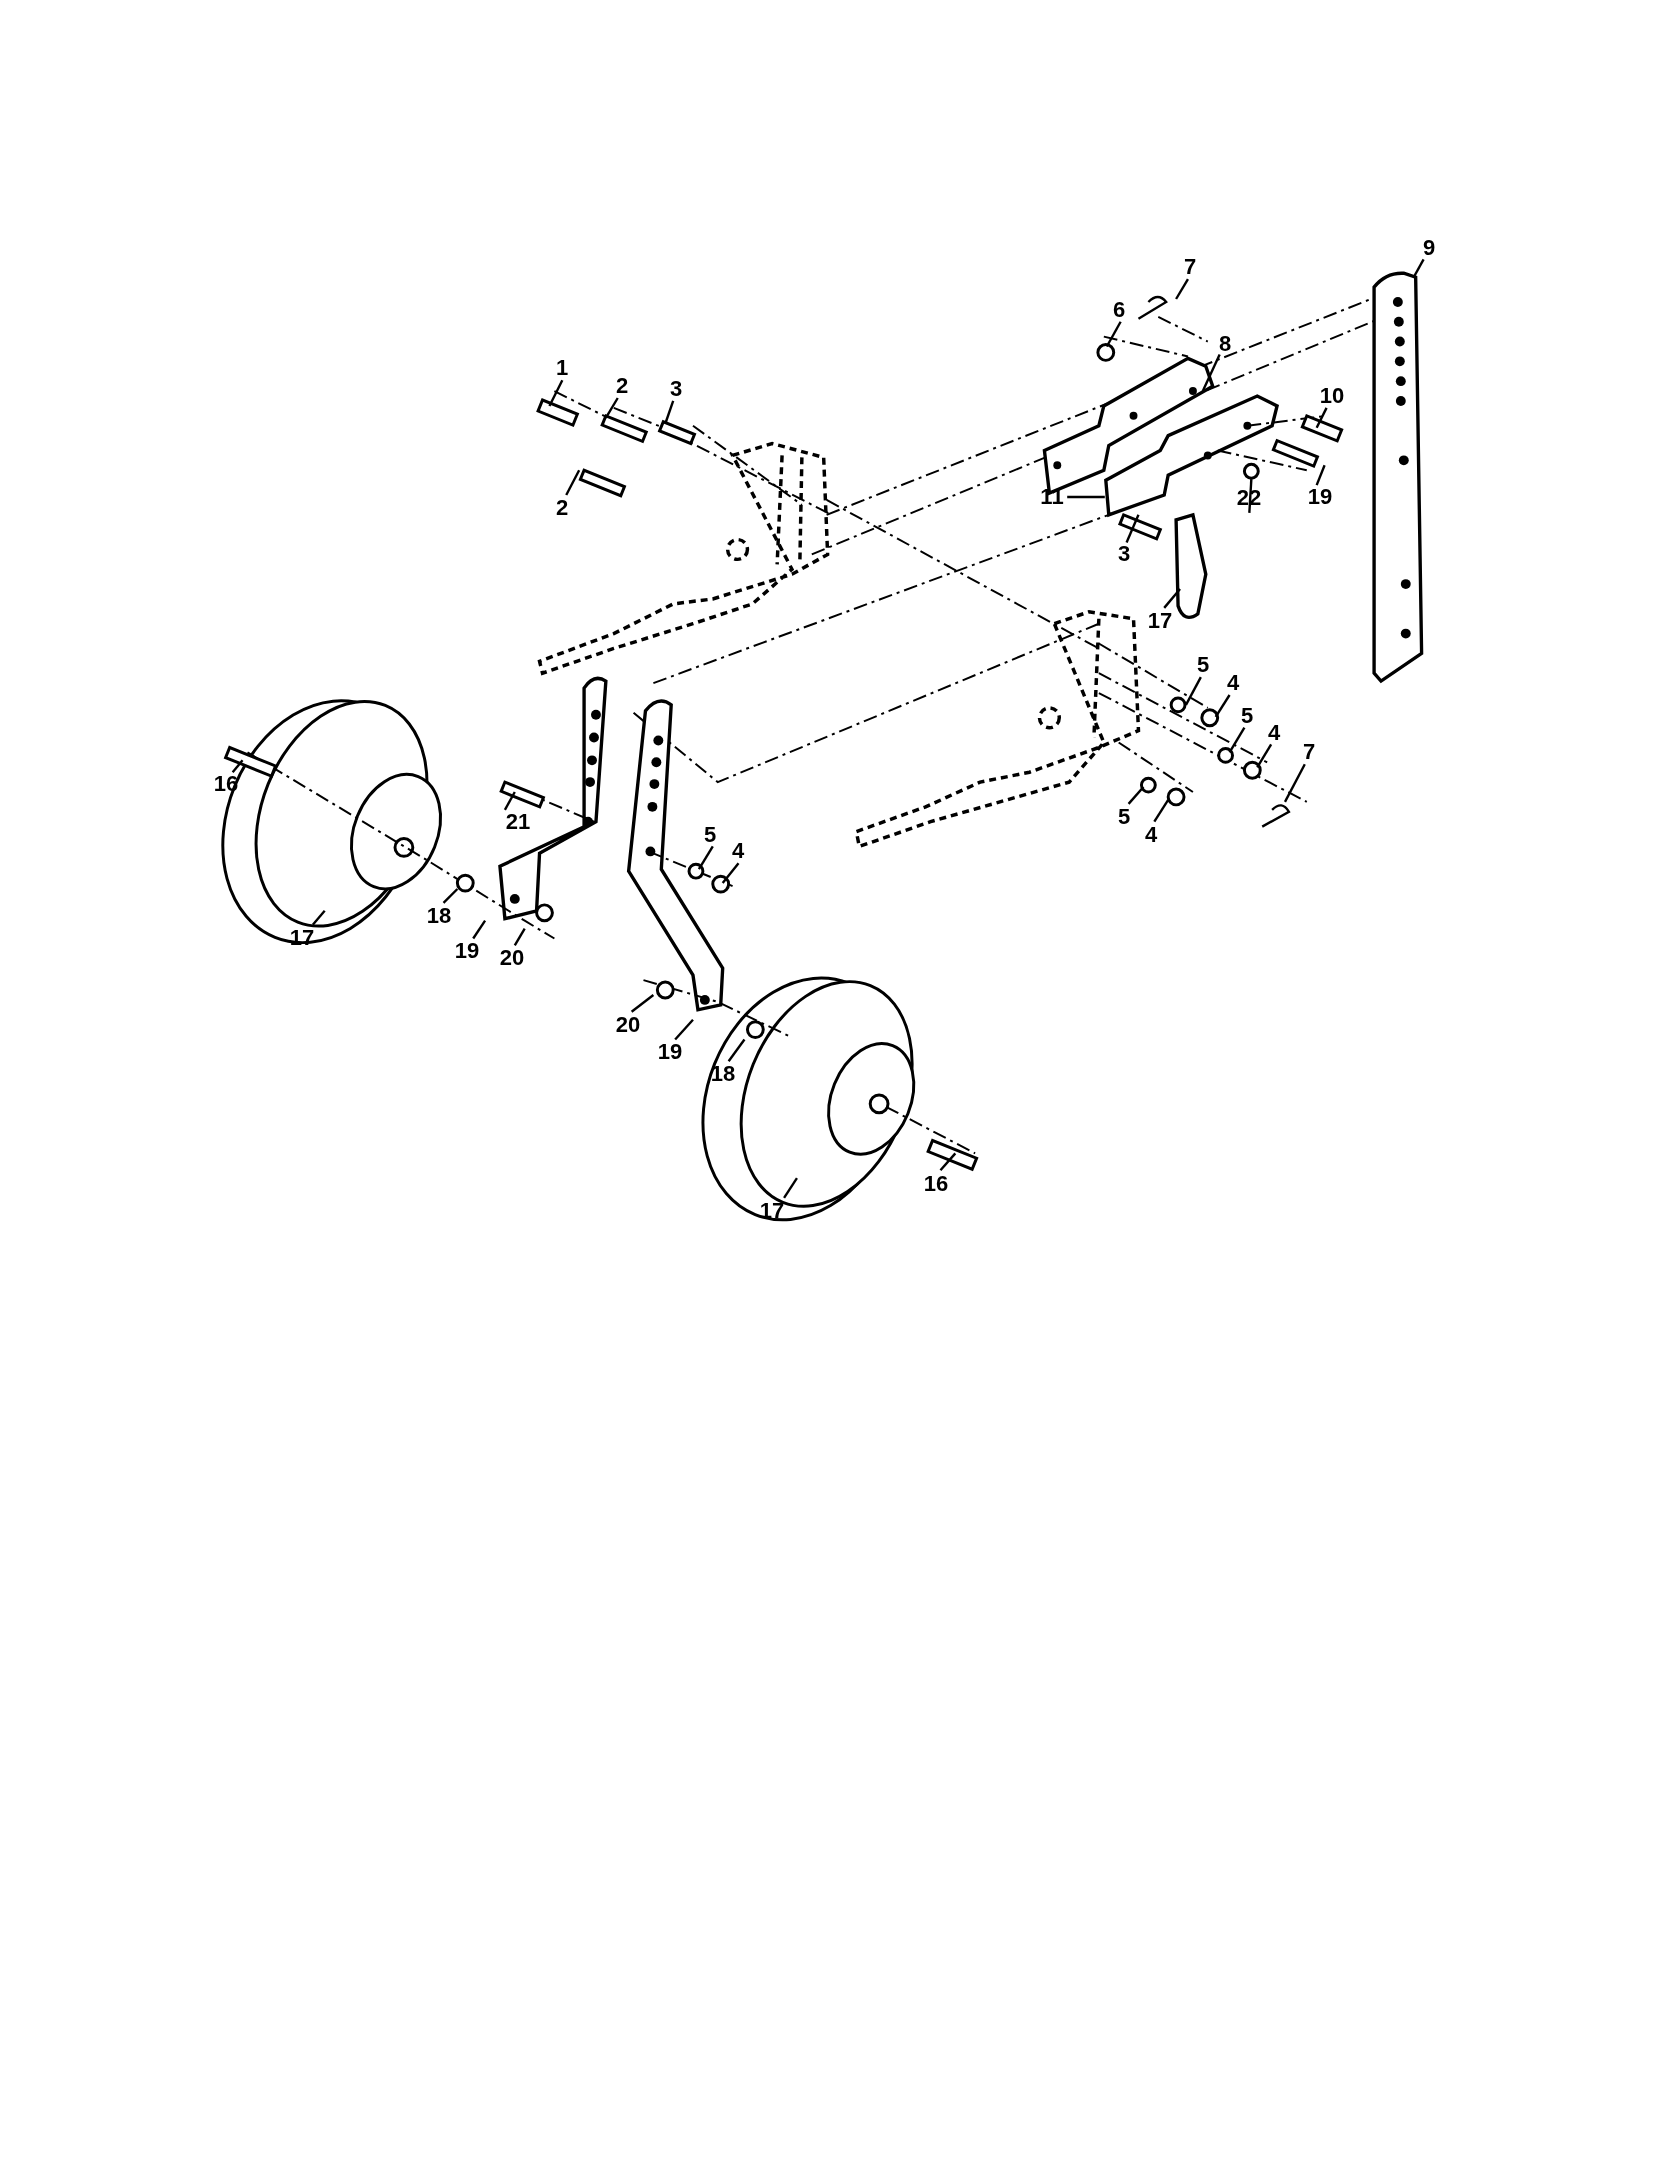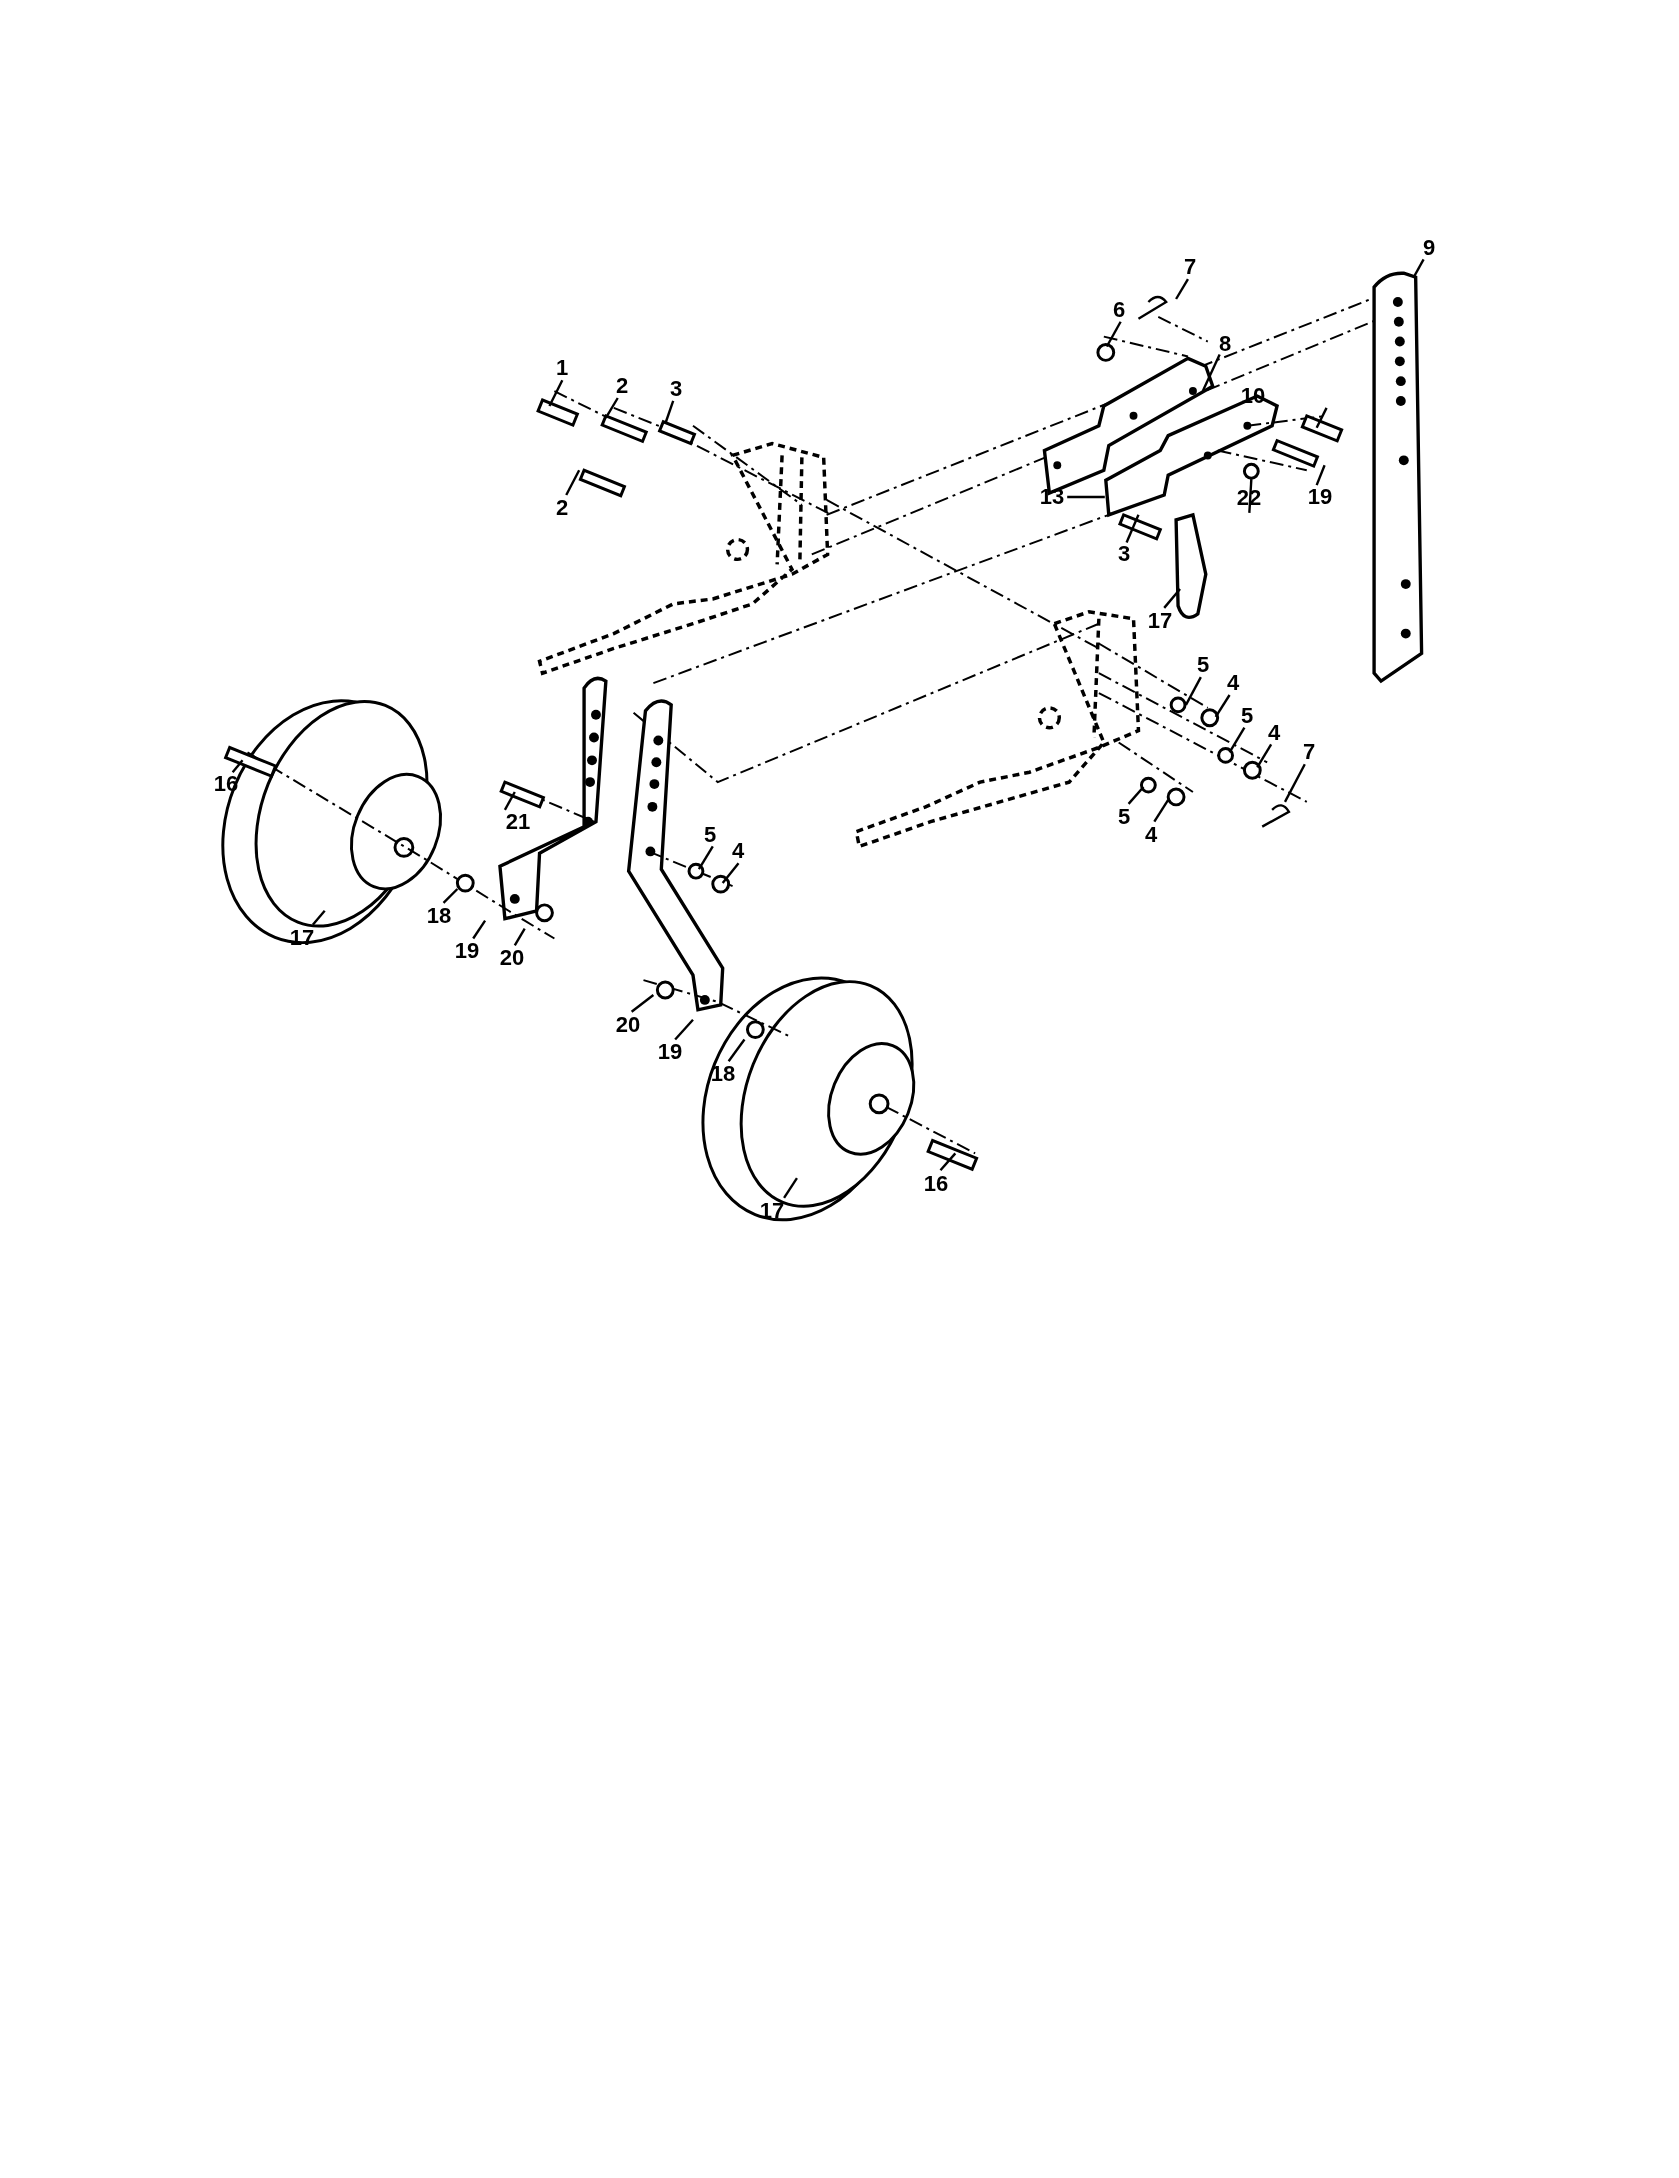--- a/index.html
+++ b/index.html
@@ -182,23 +182,23 @@
 </svg>
 
 <span class="lbl" style="left:562px;top:368px">1</span>
 <span class="lbl" style="left:622px;top:386px">2</span>
 <span class="lbl" style="left:676px;top:389px">3</span>
 <span class="lbl" style="left:562px;top:508px">2</span>
 <span class="lbl" style="left:1119px;top:310px">6</span>
 <span class="lbl" style="left:1190px;top:267px">7</span>
 <span class="lbl" style="left:1225px;top:344px">8</span>
 <span class="lbl" style="left:1429px;top:248px">9</span>
-<span class="lbl" style="left:1253px;top:396px">10</span>
+<span class="lbl" style="left:1332px;top:396px">10</span>
 <span class="lbl" style="left:1320px;top:497px">19</span>
-<span class="lbl" style="left:1052px;top:497px">13</span>
+<span class="lbl" style="left:1052px;top:497px">11</span>
 <span class="lbl" style="left:1249px;top:498px">22</span>
 <span class="lbl" style="left:1124px;top:554px">3</span>
 <span class="lbl" style="left:1160px;top:621px">17</span>
 <span class="lbl" style="left:1203px;top:665px">5</span>
 <span class="lbl" style="left:1233px;top:683px">4</span>
 <span class="lbl" style="left:1247px;top:716px">5</span>
 <span class="lbl" style="left:1274px;top:733px">4</span>
 <span class="lbl" style="left:1309px;top:752px">7</span>
 <span class="lbl" style="left:1124px;top:817px">5</span>
 <span class="lbl" style="left:1151px;top:835px">4</span>

